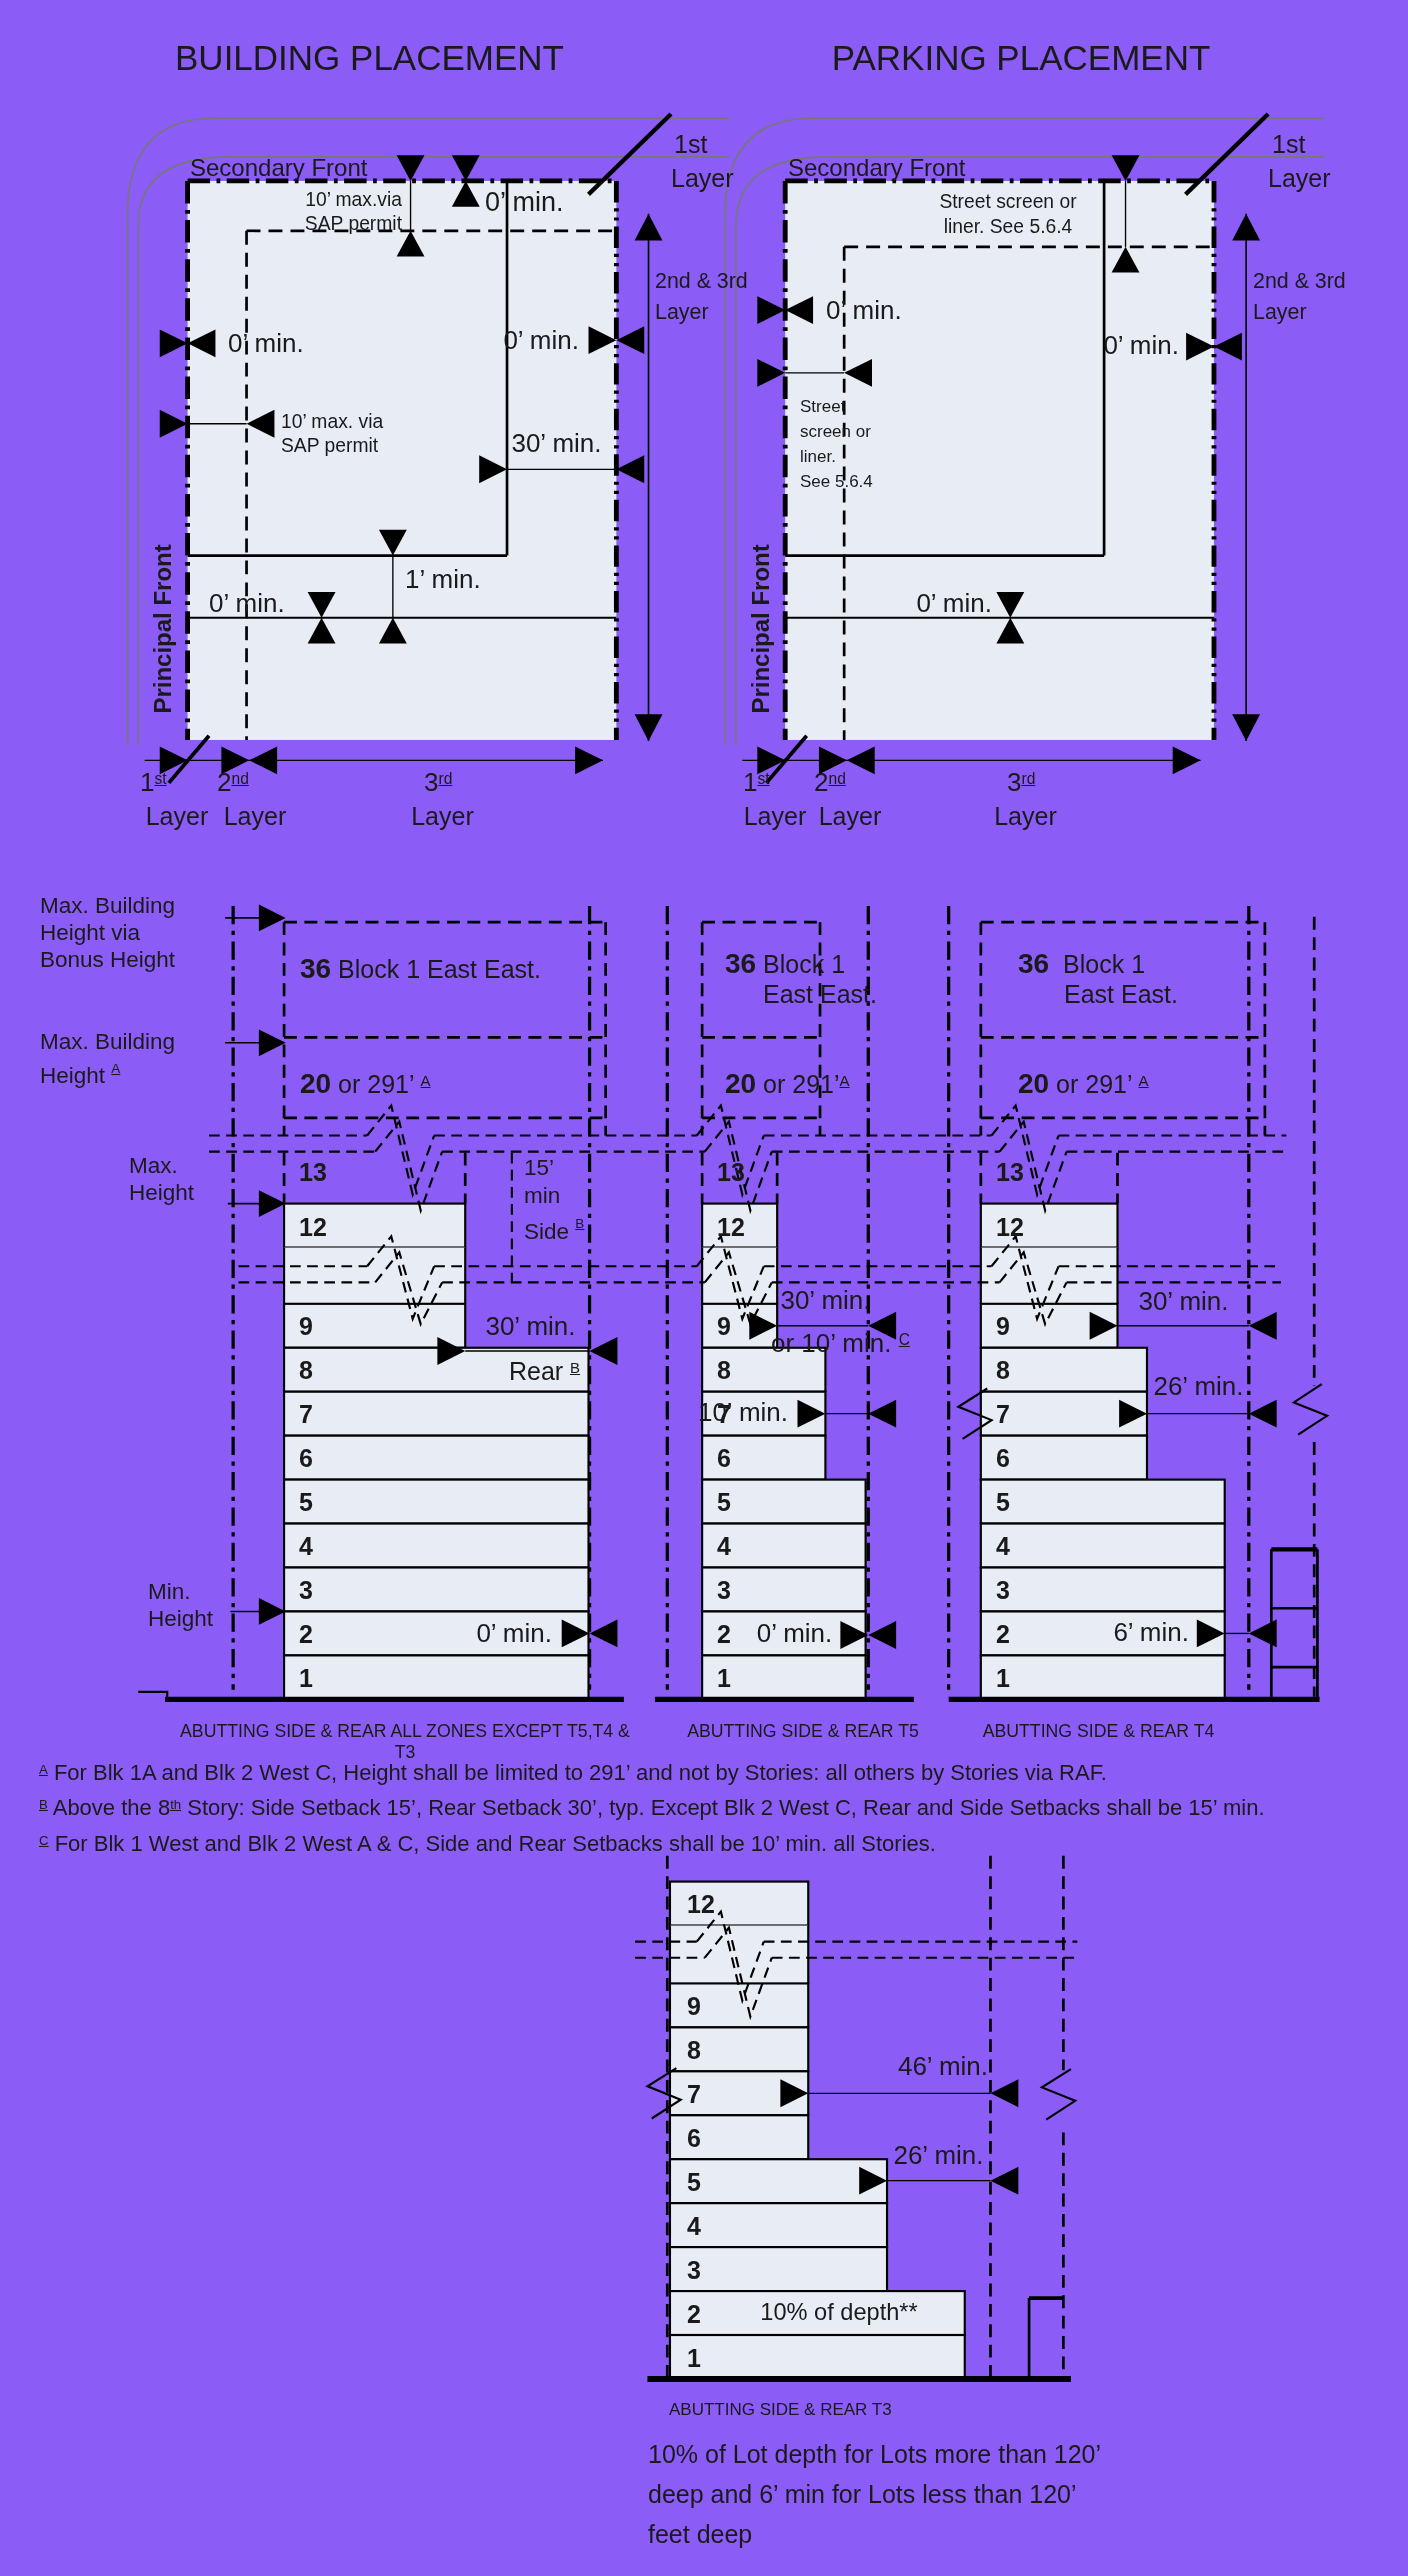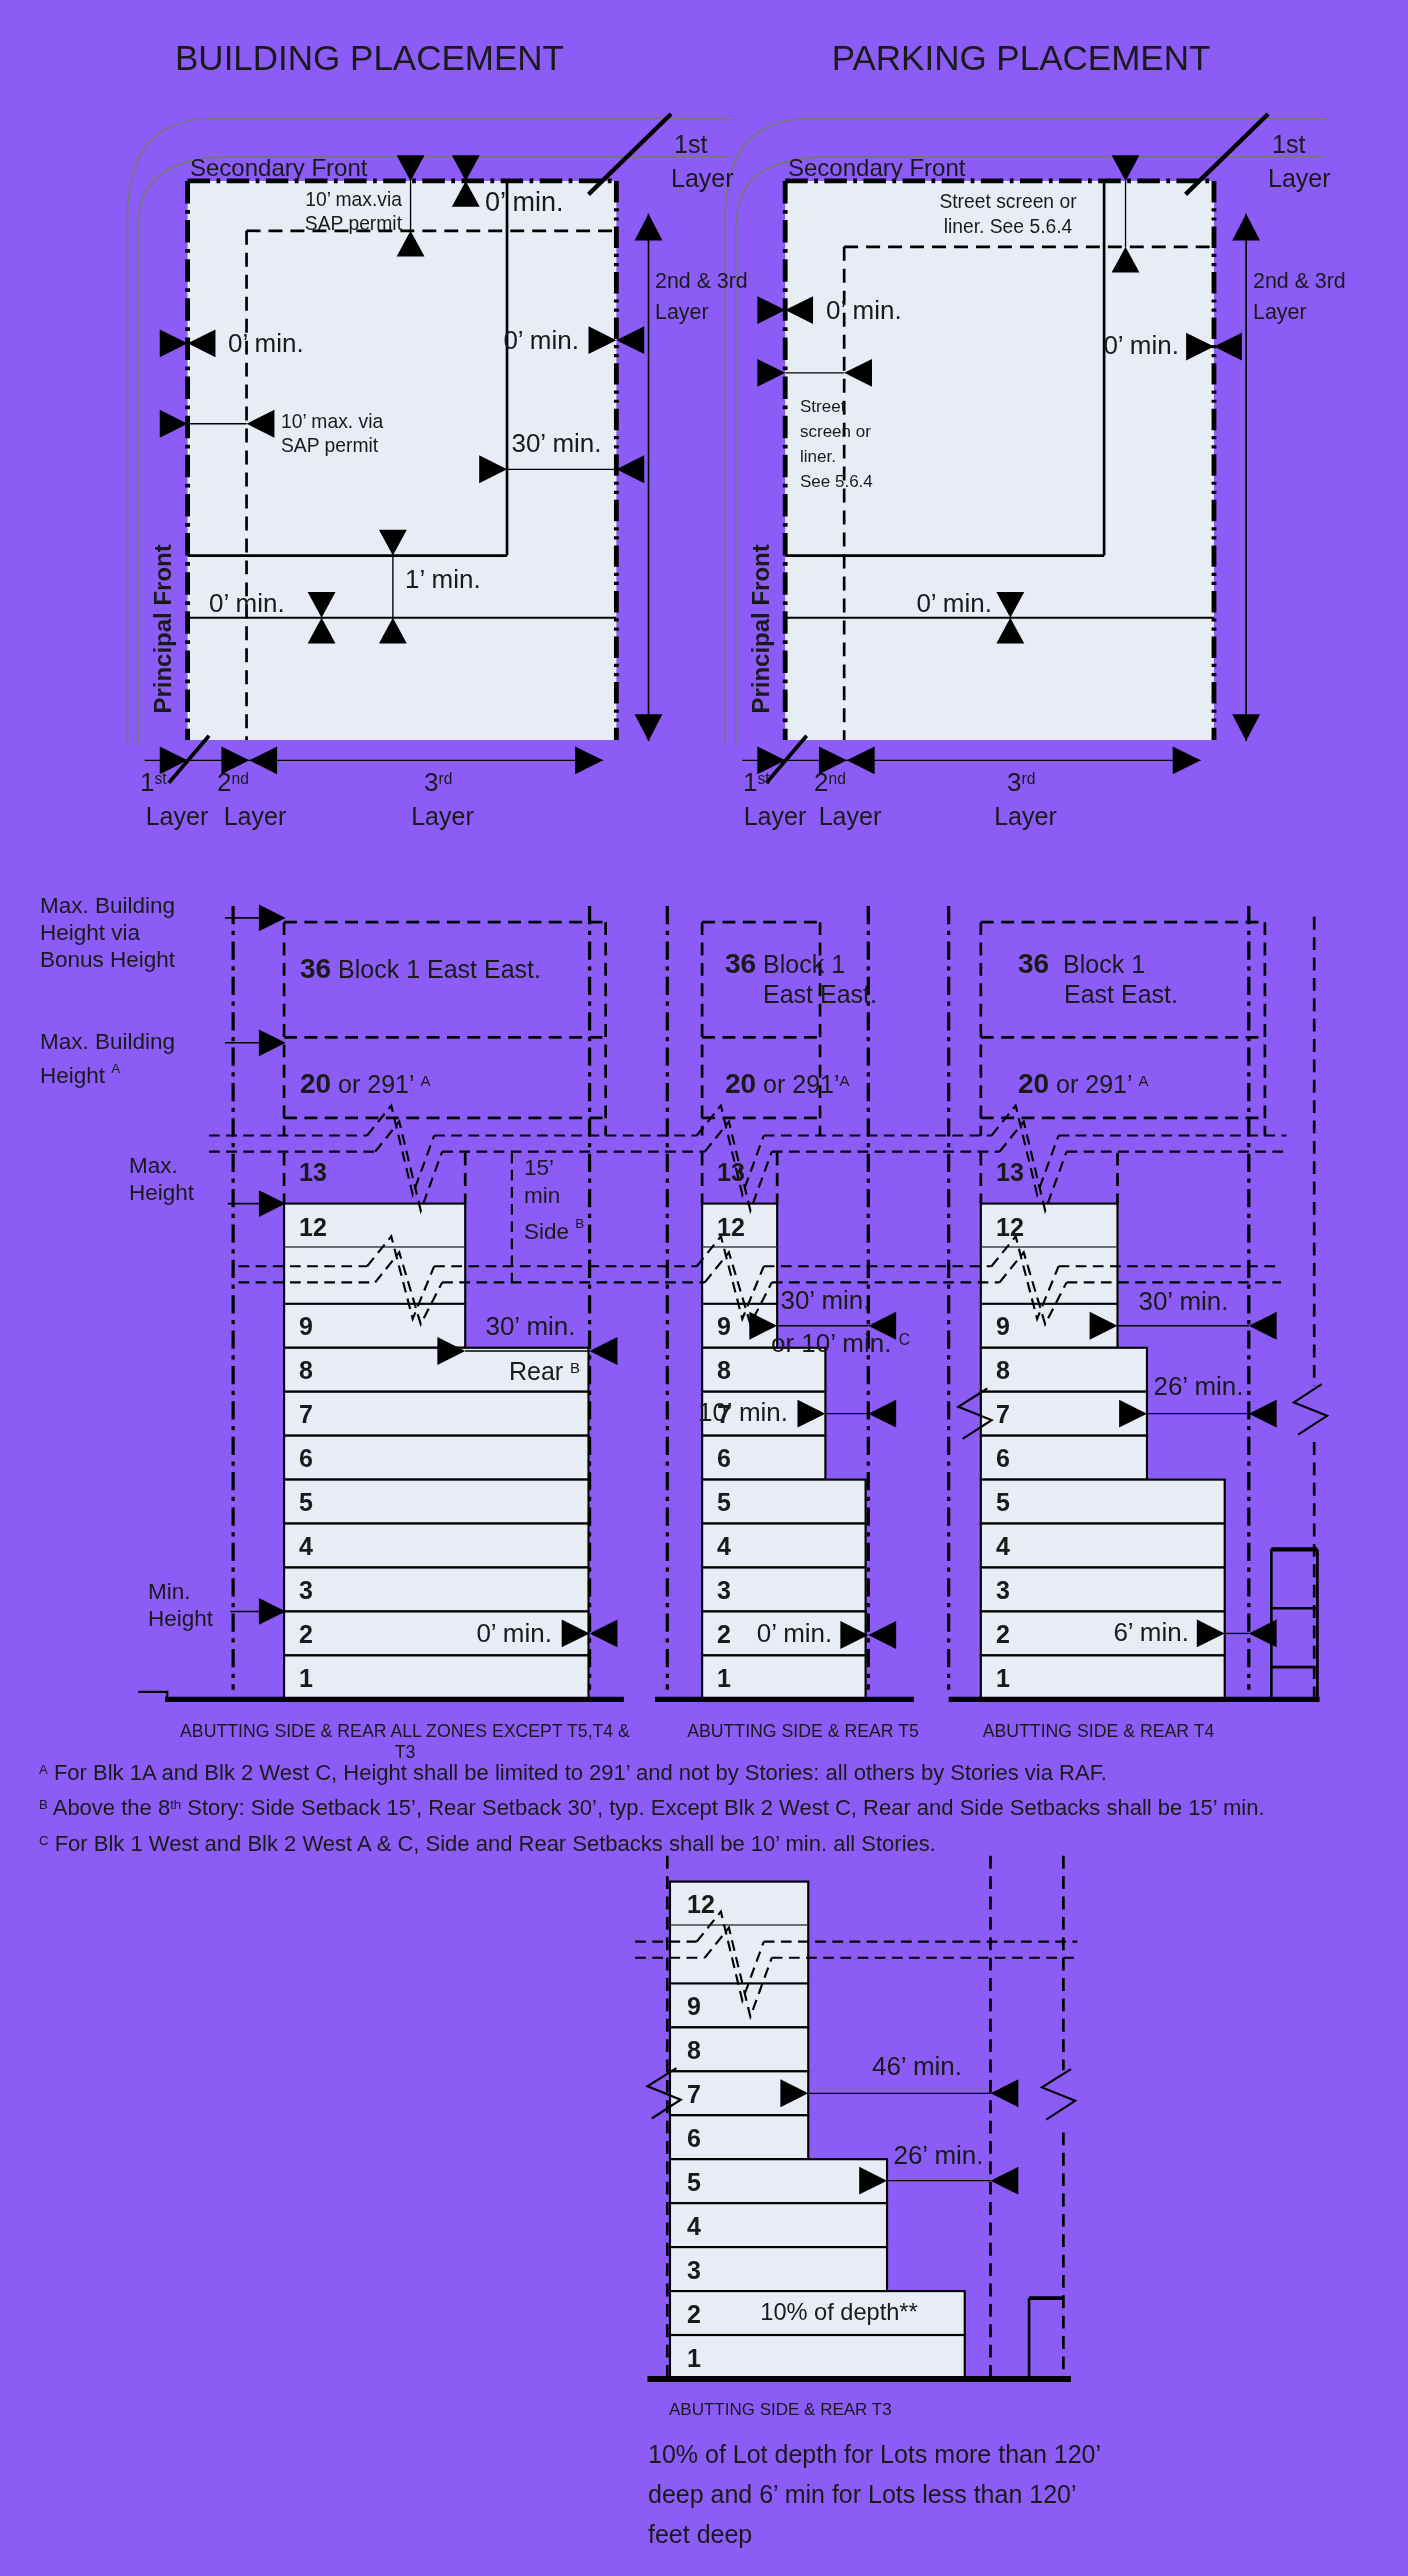--- a/index.html
+++ b/index.html
@@ -9,21 +9,21 @@
   .lb{position:absolute;color:#1a1a1a;line-height:1.16;}
   .c{text-align:center;} .r{text-align:right;}
   .b{font-weight:bold;}
   .nw{white-space:nowrap;}
   .t66{font-size:35px;} .t64{font-size:34px;} .t52{font-size:28px;} .t50{font-size:27px;}
   .t48{font-size:26px;} .t46{font-size:25px;} .t45{font-size:24px;} .t44{font-size:23.6px;}
   .t42{font-size:22.5px;} .t41{font-size:22px;} .t40{font-size:21.4px;} .t36{font-size:19.3px;}
   .t34{font-size:17px;} .t33{font-size:17.7px;}
   .lh50{line-height:27px;} .lh52{line-height:28px;} .lh44{line-height:23.6px;}
   .lh46{line-height:25px;} .lh74{line-height:40px;}
-  .sup{font-size:60%;vertical-align:38%;}
+  .sup{font-size:60%;vertical-align:38%;text-decoration:underline;}
   .rot{transform:rotate(-90deg);}
 </style>
 </head>
 <body>
 
 <div id="canvas">
 
 <svg id="art" width="1408" height="2576" viewBox="0 0 2627 4805">
 
   <g stroke="#777" stroke-width="3" fill="none">
@@ -508,21 +508,21 @@
 <div class="lb t46 b nw" style="left:687px;top:1890px;">12</div>
 <div class="lb t46 b nw" style="left:687px;top:1992px;">9</div>
 <div class="lb t46 b nw" style="left:687px;top:2036px;">8</div>
 <div class="lb t46 b nw" style="left:687px;top:2080px;">7</div>
 <div class="lb t46 b nw" style="left:687px;top:2124px;">6</div>
 <div class="lb t46 b nw" style="left:687px;top:2168px;">5</div>
 <div class="lb t46 b nw" style="left:687px;top:2212px;">4</div>
 <div class="lb t46 b nw" style="left:687px;top:2256px;">3</div>
 <div class="lb t46 b nw" style="left:687px;top:2300px;">2</div>
 <div class="lb t46 b nw" style="left:687px;top:2344px;">1</div>
-<div class="lb t48 c nw" style="left:842px;top:2051px;width:150px;">46’ min.</div>
+<div class="lb t48 c nw" style="left:868px;top:2051px;width:150px;">46’ min.</div>
 <div class="lb t48 c nw" style="left:874px;top:2140px;width:129px;">26’ min.</div>
 <div class="lb t44 c nw" style="left:745px;top:2299px;width:188px;">10% of depth**</div>
 <div class="lb t34 nw" style="left:669px;top:2400px;">ABUTTING SIDE &amp; REAR T3</div>
 <div class="lb t46 lh74" style="left:648px;top:2434px;width:482px;">
   <div>10% of Lot depth for Lots more than 120’</div>
       <div>deep and 6’ min for Lots less than 120’</div>
       <div>feet deep</div>
 </div>
 
 </div>

